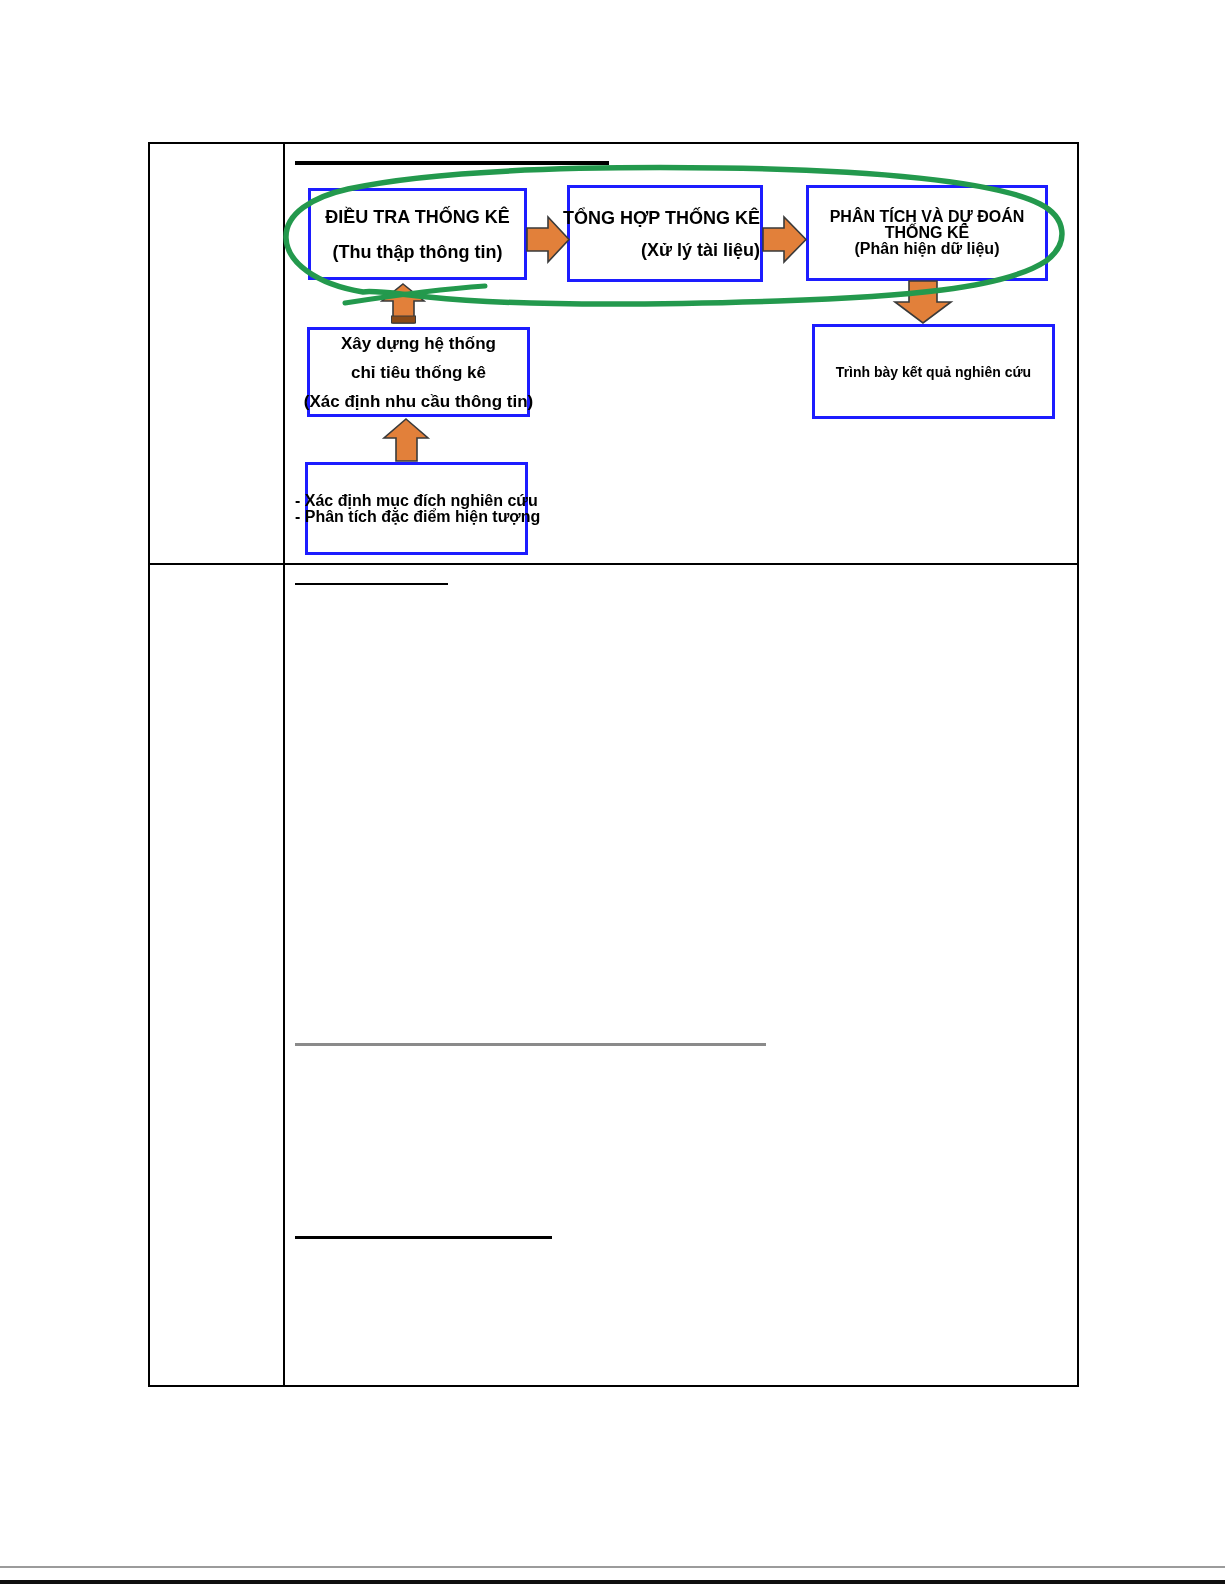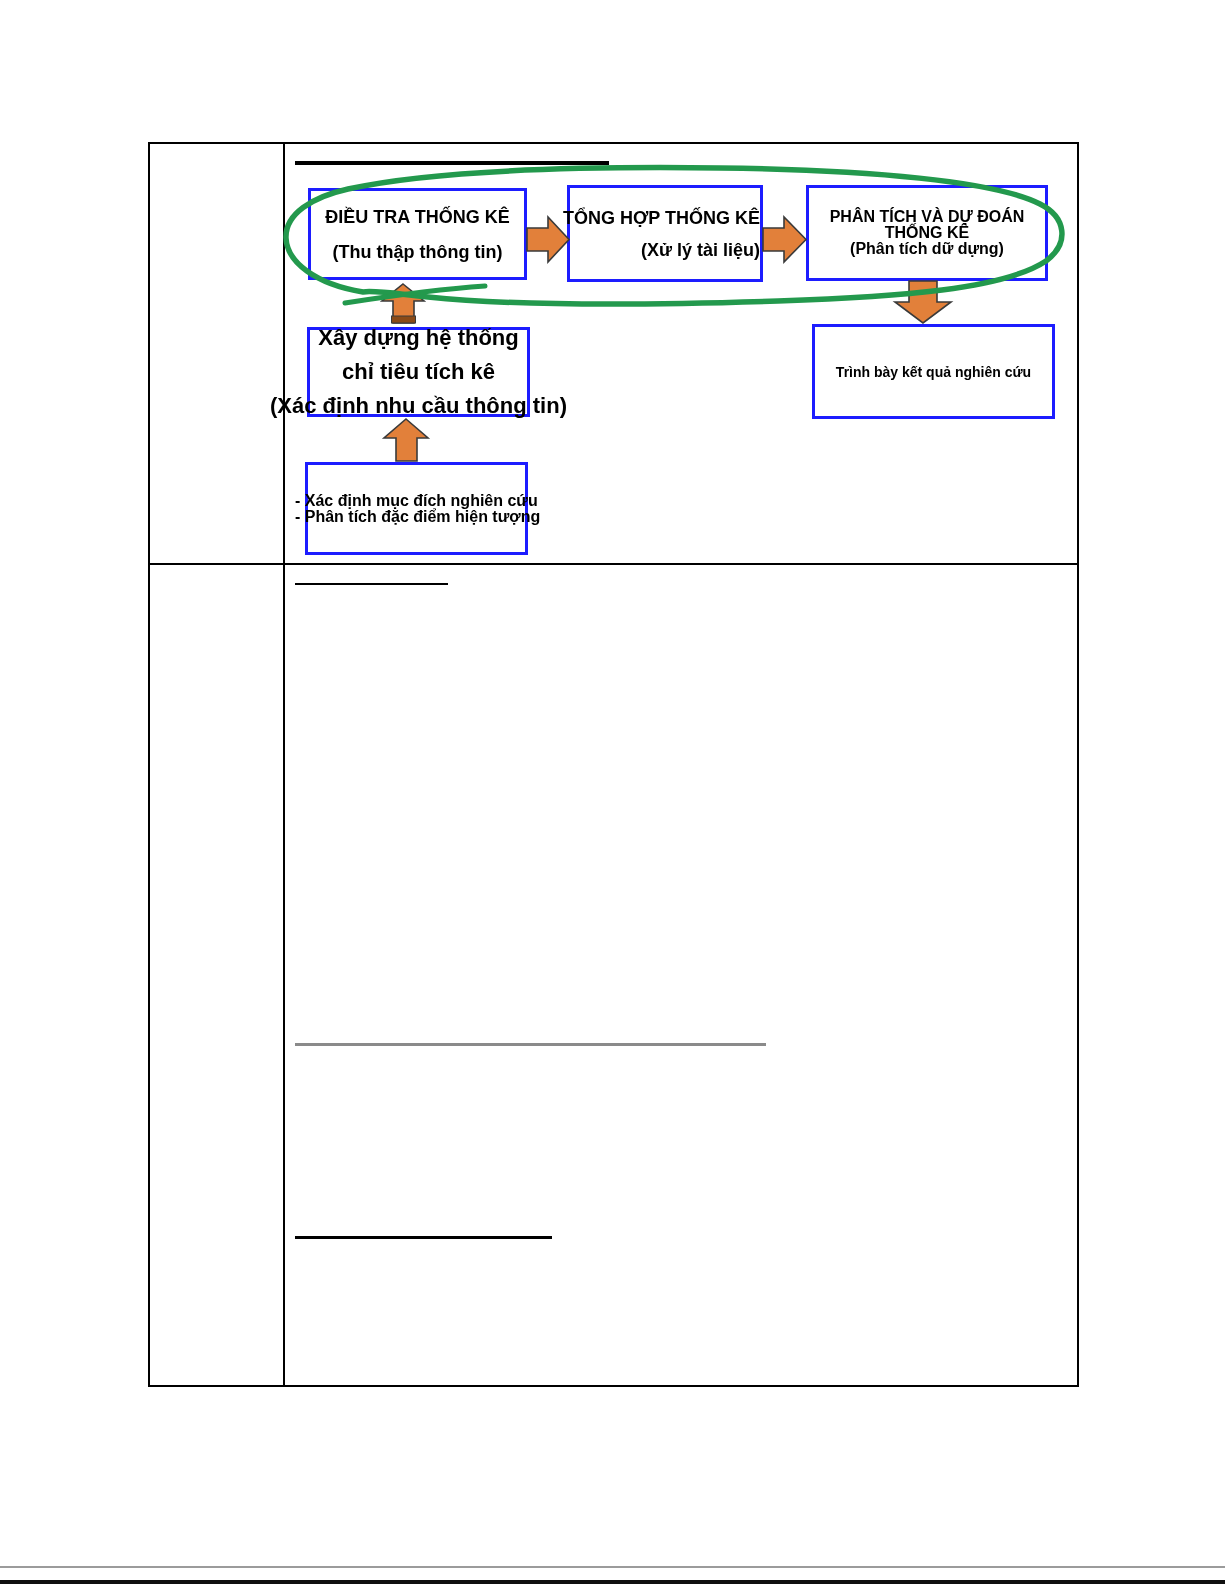--- a/index.html
+++ b/index.html
@@ -26,21 +26,21 @@
   .fbox{
     position:absolute;border:3px solid #1d1dff;background:#ffffff;
     display:flex;flex-direction:column;align-items:center;justify-content:center;
     font-weight:bold;text-align:center;box-sizing:border-box;
   }
   .fbox .ln{white-space:nowrap;line-height:1;}
   .box-dieutra{left:308px;top:188px;width:219px;height:92px;font-size:18px;gap:17px;}
   .box-tonghop{left:567px;top:185px;width:196px;height:97px;font-size:18px;gap:14px;align-items:flex-end;}
   .box-phantich{left:806px;top:185px;width:242px;height:96px;font-size:16px;}
   .box-trinhbay{left:812px;top:324px;width:243px;height:95px;font-size:14px;overflow:visible;}
-  .box-xaydung{left:307px;top:327px;width:223px;height:90px;font-size:22px;gap:12px;overflow:visible;}
+  .box-xaydung{left:307px;top:327px;width:223px;height:90px;font-size:17px;gap:12px;overflow:visible;}
   .box-mucdich{
     left:305px;top:462px;width:223px;height:93px;font-size:16px;
     align-items:flex-start;text-align:left;overflow:visible;
   }
   .box-mucdich .ln{margin-left:-13px;}
   
   .overlay{position:absolute;left:0;top:0;width:1225px;height:1585px;pointer-events:none;}
 </style>
 </head>
 <body>
@@ -65,30 +65,30 @@
   </div>
 
   <div class="fbox box-tonghop">
     <div class="ln">TỔNG HỢP THỐNG KÊ</div>
     <div class="ln">(Xử lý tài liệu)</div>
   </div>
 
   <div class="fbox box-phantich">
     <div class="ln">PHÂN TÍCH VÀ DỰ ĐOÁN</div>
     <div class="ln">THỐNG KÊ</div>
-    <div class="ln">(Phân tích dữ dựng)</div>
+    <div class="ln">(Phân hiện dữ liệu)</div>
   </div>
 
   <div class="fbox box-trinhbay">
     <div class="ln">Trình bày kết quả nghiên cứu</div>
   </div>
 
   <div class="fbox box-xaydung">
     <div class="ln">Xây dựng hệ thống</div>
-    <div class="ln">chỉ tiêu tích kê</div>
+    <div class="ln">chỉ tiêu thống kê</div>
     <div class="ln">(Xác định nhu cầu thông tin)</div>
   </div>
 
   <div class="fbox box-mucdich">
     <div class="ln">- Xác định mục đích nghiên cứu</div>
     <div class="ln">- Phân tích đặc điểm hiện tượng</div>
   </div>
 
   <svg class="overlay" viewBox="0 0 1225 1585" xmlns="http://www.w3.org/2000/svg">
 

